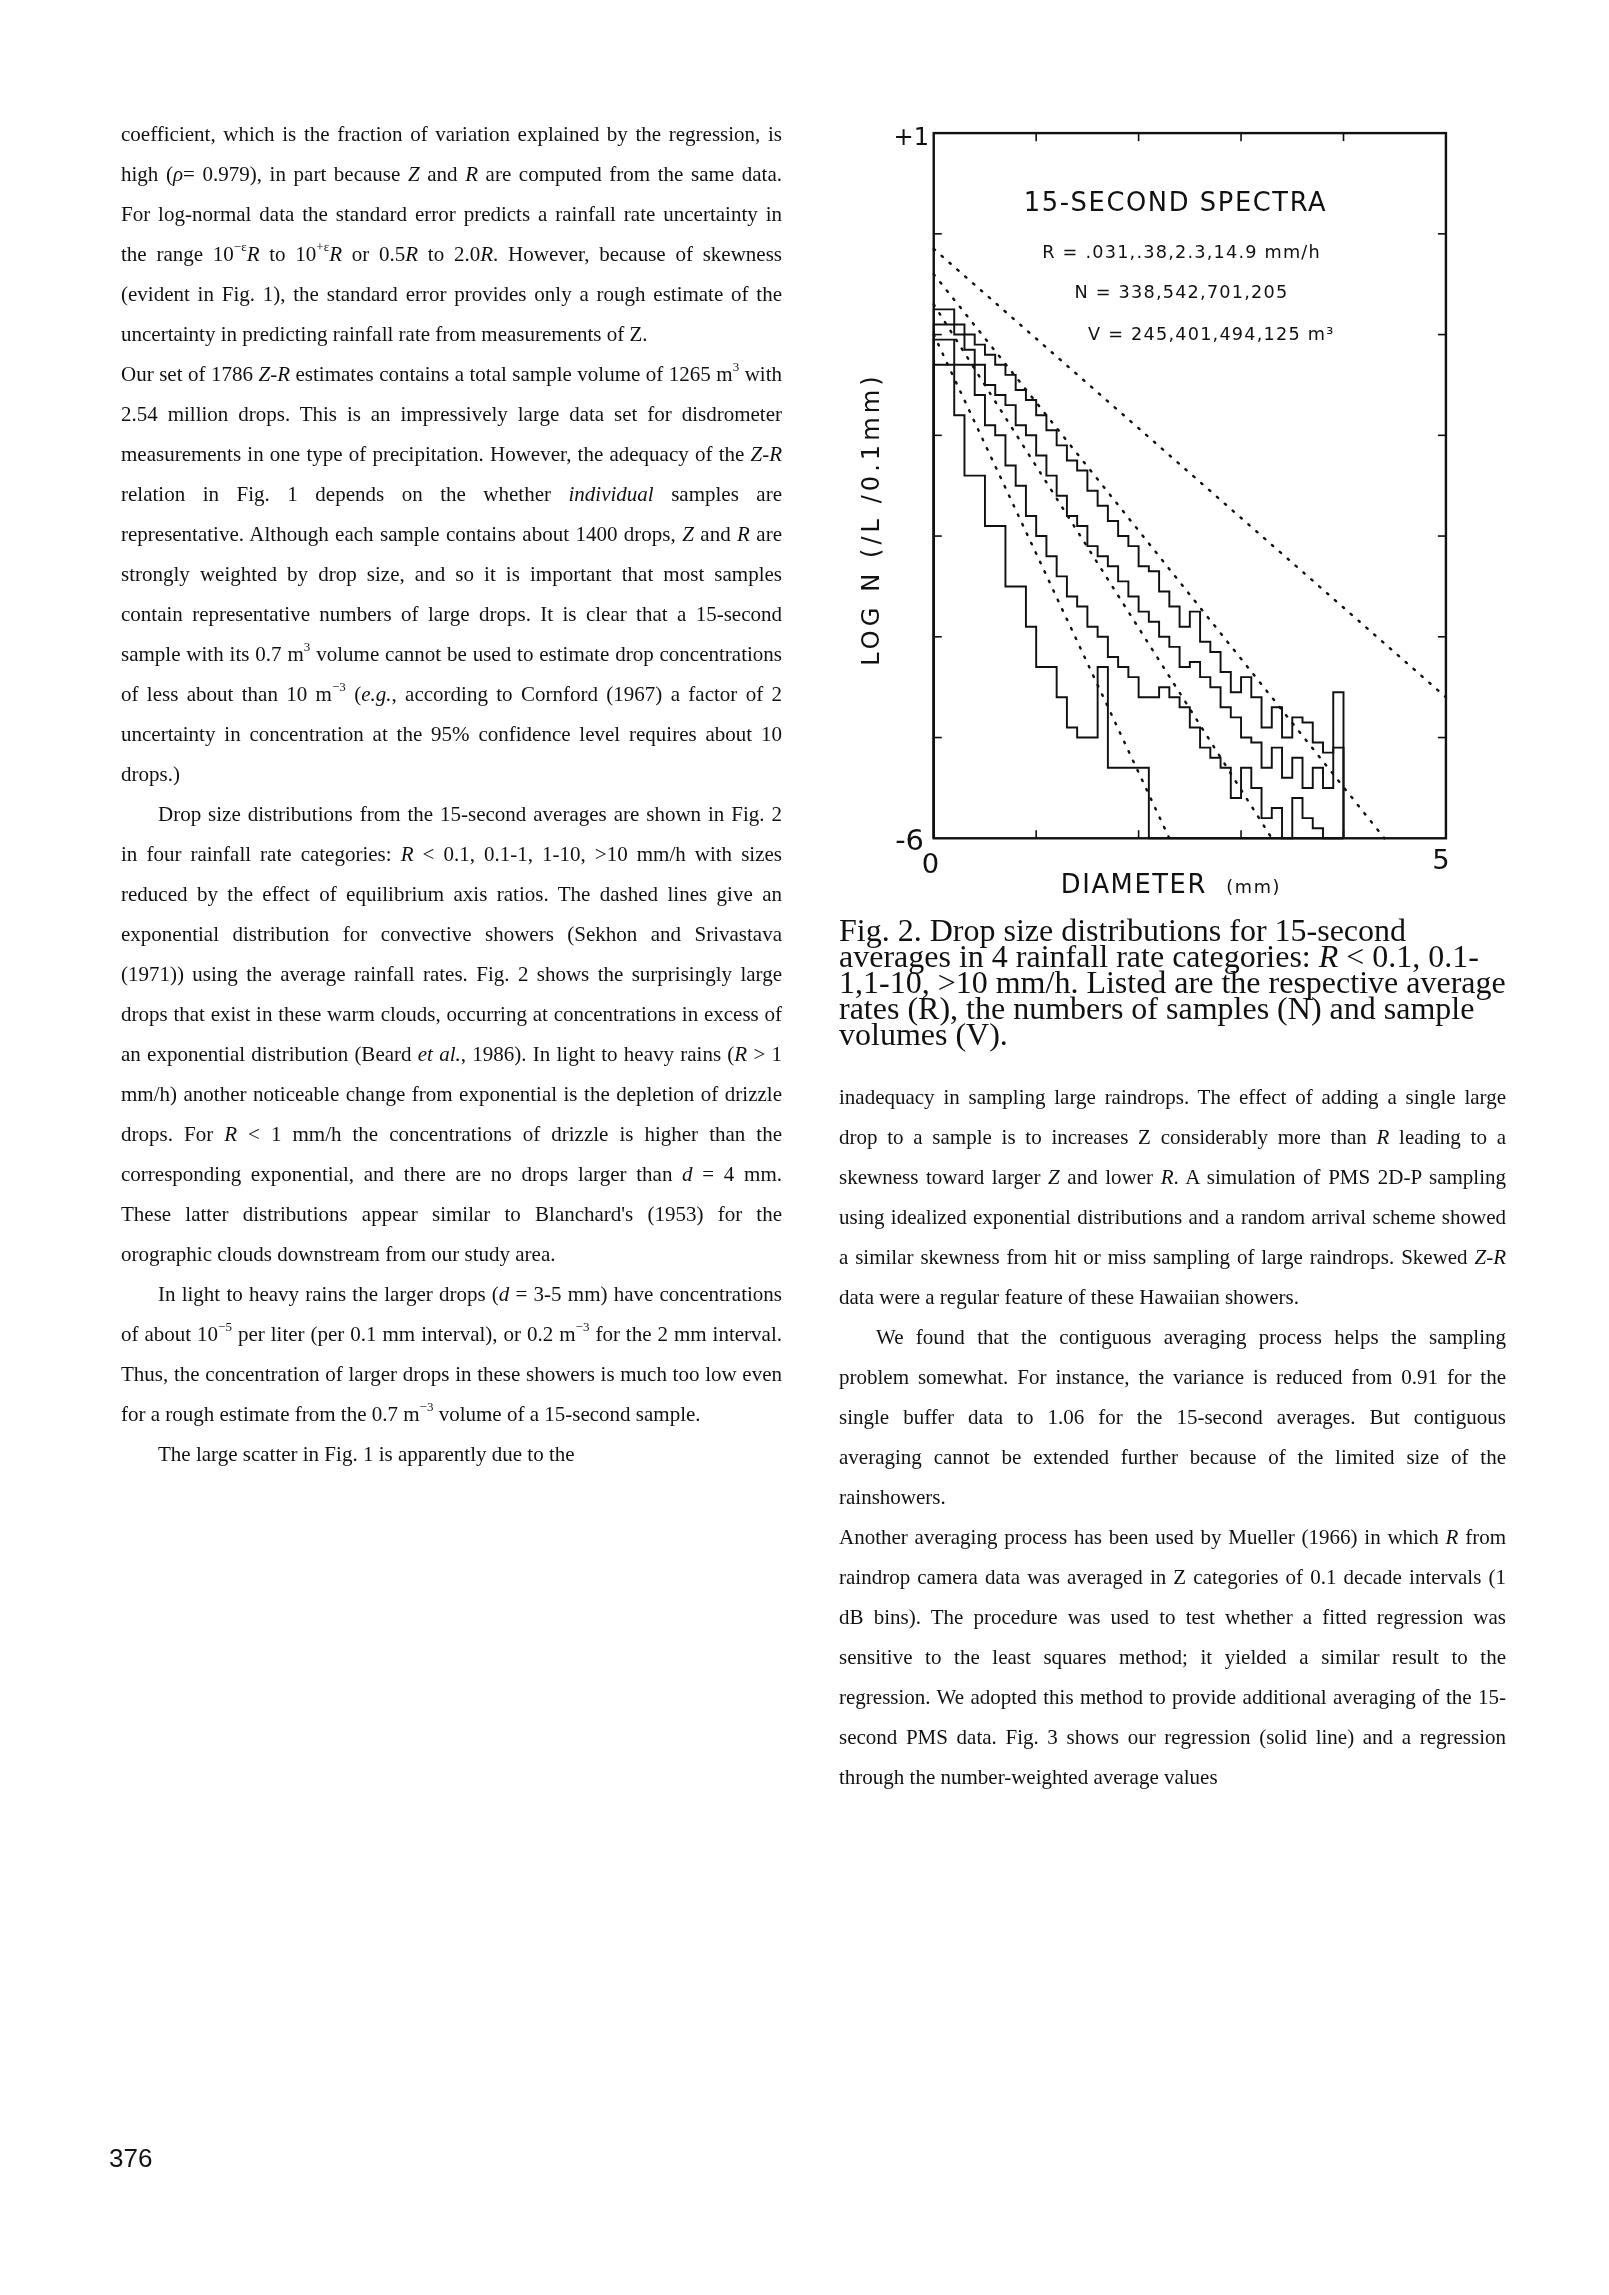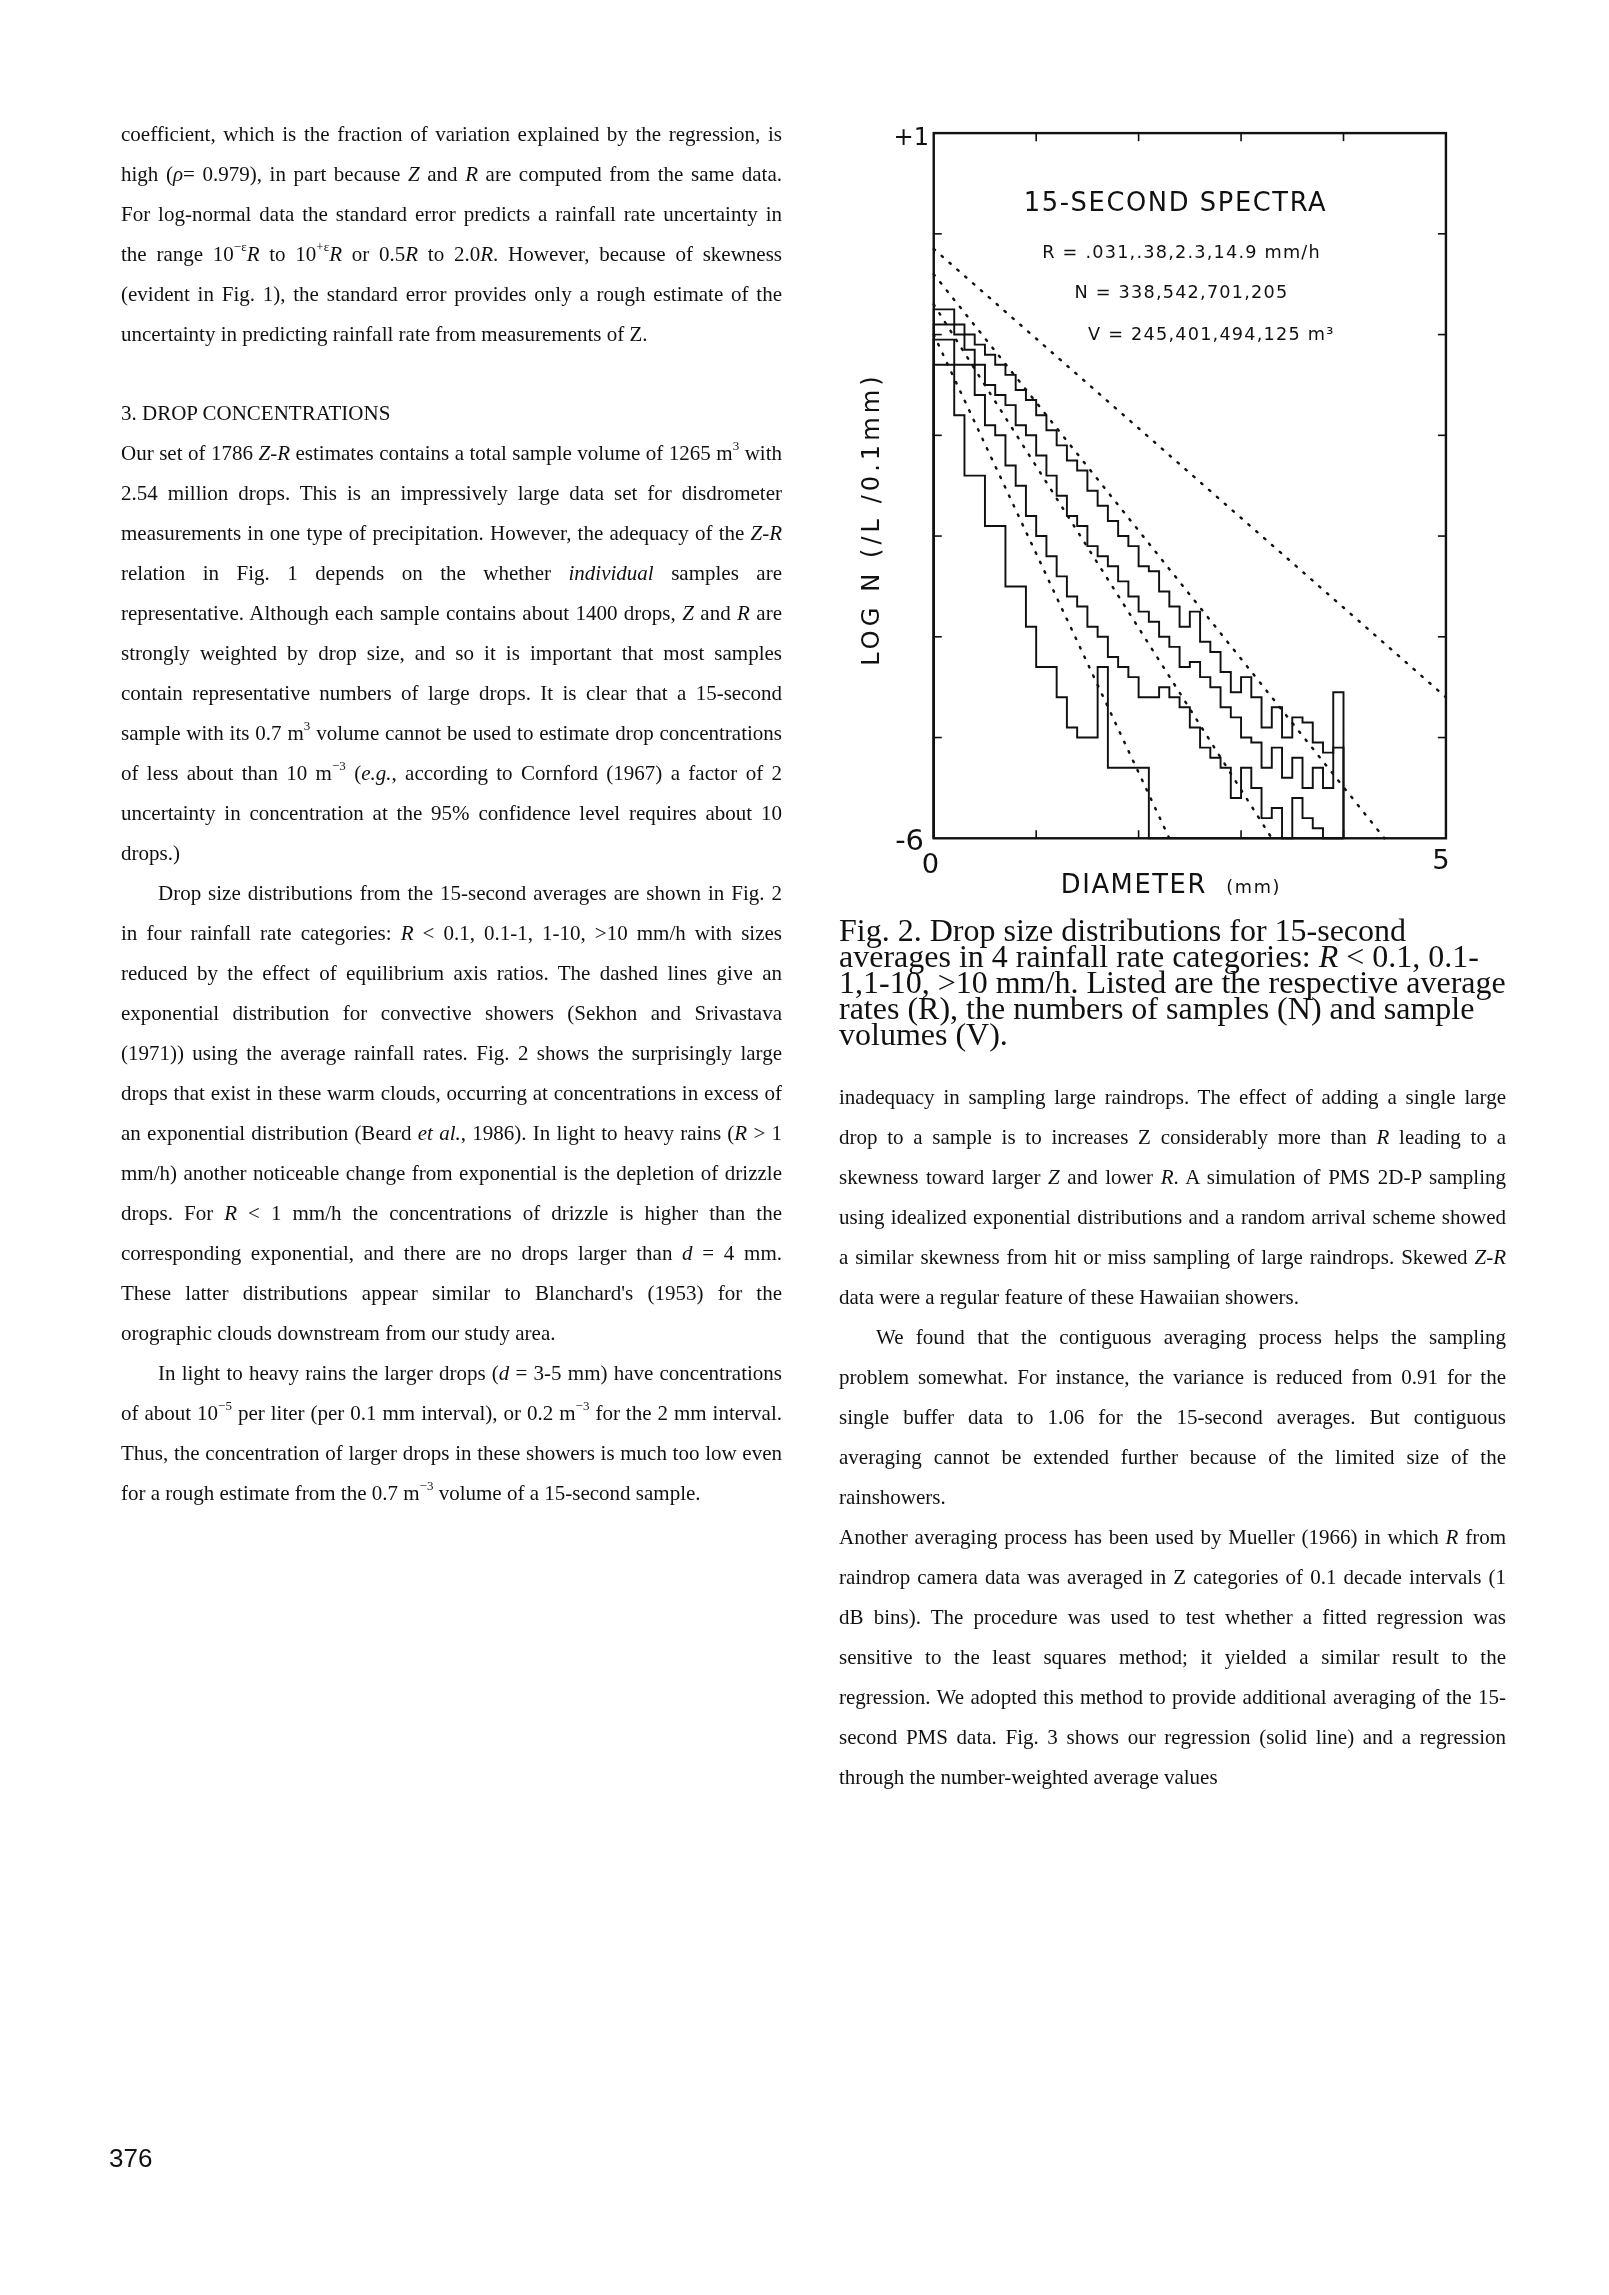--- a/index.html
+++ b/index.html
@@ -18,24 +18,24 @@
   .chart { position: absolute; left: 837px; top: 113px; width: 692px; height: 788px; }
   .chart svg text { font-family: "DejaVu Sans", "Liberation Sans", sans-serif; fill: #111; }
   i { font-style: italic; }
   sup { font-size: 0.62em; line-height: 0; vertical-align: 0.75em; }
 </style>
 </head>
 <body>
 
 <div class="col col-left">
   <p>coefficient, which is the fraction of variation explained by the regression, is high (<i>ρ</i>= 0.979), in part because <i>Z</i> and <i>R</i> are computed from the same data.  For log-normal data the standard error predicts a rainfall rate uncertainty in the range  10<sup>−ε</sup><i>R</i> to 10<sup>+ε</sup><i>R</i>  or 0.5<i>R</i> to 2.0<i>R</i>.  However, because of skewness (evident in Fig. 1), the standard error provides only a rough estimate of the uncertainty in predicting rainfall rate from measurements of Z.</p>
-  <p class="heading">3. DROP CONCENTRATIONS</p>
   <p>Our set of 1786 <i>Z-R</i> estimates contains a total sample volume of 1265 m<sup>3</sup> with 2.54 million drops.  This is an impressively large data set for disdrometer measurements in one type of precipitation.  However, the adequacy of the <i>Z-R</i> relation in Fig. 1 depends on the whether <i>individual</i> samples are representative.  Although each sample contains about 1400 drops, <i>Z</i> and <i>R</i> are strongly weighted by drop size, and so it is important that most samples contain representative numbers of large drops.  It is clear that a 15-second sample with its 0.7 m<sup>3</sup> volume cannot be used to estimate drop concentrations of less about than 10 m<sup>−3</sup> (<i>e.g.</i>, according to Cornford (1967) a factor of 2 uncertainty in concentration at the 95% confidence level requires about 10 drops.)</p>
   <p class="indent">Drop size distributions from the 15-second averages are shown in Fig. 2 in four rainfall rate categories: <i>R</i> &lt; 0.1, 0.1-1, 1-10, &gt;10 mm/h with sizes reduced by the effect of equilibrium axis ratios.  The dashed lines give an exponential distribution for convective showers (Sekhon and Srivastava (1971)) using the average rainfall rates.  Fig. 2 shows the surprisingly large drops that exist in these warm clouds, occurring at concentrations in excess of an exponential distribution (Beard <i>et al.</i>, 1986).  In light to heavy rains (<i>R</i> &gt; 1  mm/h) another noticeable change from exponential is the depletion of drizzle drops.  For <i>R</i> &lt; 1 mm/h the concentrations of drizzle is higher than the corresponding exponential, and there are no drops larger than <i>d</i> = 4 mm.  These latter distributions appear similar to Blanchard's (1953) for the orographic clouds downstream from our study area.</p>
   <p class="indent">In light to heavy rains the larger drops (<i>d</i> = 3-5 mm) have concentrations of about 10<sup>−5</sup> per liter (per 0.1 mm interval), or 0.2 m<sup>−3</sup> for the 2 mm interval.  Thus, the concentration of larger drops in these showers is much too low even for a rough estimate from the 0.7 m<sup>−3</sup> volume of a 15-second sample.</p>
+  <p class="indent">The large scatter in Fig. 1 is apparently due to the</p>
 </div>
 
 <div class="chart">
   <svg id="chart-svg" width="692" height="788" viewBox="0 0 860 980" xmlns="http://www.w3.org/2000/svg">
     <g id="plot-content">
         <path stroke-width="2.4" d="M120,902 L120,313.15714285714284 L132.74,313.15714285714284 L132.74,313.15714285714284 L145.48,313.15714285714284 L145.48,375.80000000000007 L158.22,375.80000000000007 L158.22,450.97142857142853 L170.96,450.97142857142853 L170.96,450.97142857142853 L183.7,450.97142857142853 L183.7,513.6142857142856 L196.44,513.6142857142856 L196.44,513.6142857142856 L209.18,513.6142857142856 L209.18,588.7857142857142 L221.92000000000002,588.7857142857142 L221.92000000000002,588.7857142857142 L234.66,588.7857142857142 L234.66,638.9000000000001 L247.4,638.9000000000001 L247.4,689.0142857142857 L260.14,689.0142857142857 L260.14,689.0142857142857 L272.88,689.0142857142857 L272.88,726.5999999999999 L285.62,726.5999999999999 L285.62,764.1857142857143 L298.36,764.1857142857143 L298.36,776.7142857142858 L311.1,776.7142857142858 L311.1,776.7142857142858 L323.84000000000003,776.7142857142858 L323.84000000000003,689.0142857142857 L336.58000000000004,689.0142857142857 L336.58000000000004,814.3 L349.32,814.3 L349.32,814.3 L362.06,814.3 L362.06,814.3 L374.8,814.3 L374.8,814.3 L387.54,814.3 L387.54,902 L400.28000000000003,902 L400.28000000000003,902 L413.02000000000004,902 L413.02000000000004,902 L425.76000000000005,902 L425.76000000000005,902 L438.5,902 L438.5,902 L451.24,902 L451.24,902 L463.98,902 L463.98,902 L476.72,902 L476.72,902 L489.46000000000004,902 L489.46000000000004,902 L502.2,902 L502.2,902 L514.94,902 L514.94,902 L527.6800000000001,902 L527.6800000000001,902 L540.4200000000001,902 L540.4200000000001,902 L553.1600000000001,902 L553.1600000000001,902 L565.9,902 L565.9,902 L578.64,902 L578.64,902 L591.38,902 L591.38,902 L604.12,902 L604.12,902 L616.86,902 L616.86,902 L629.6,902 L629.6,902" fill="none" stroke="#111"></path>
         <path stroke-width="2.4" d="M120,902 L120,281.8357142857143 L132.74,281.8357142857143 L132.74,281.8357142857143 L145.48,281.8357142857143 L145.48,313.15714285714284 L158.22,313.15714285714284 L158.22,313.15714285714284 L170.96,313.15714285714284 L170.96,350.742857142857 L183.7,350.742857142857 L183.7,388.32857142857154 L196.44,388.32857142857154 L196.44,400.8571428571429 L209.18,400.8571428571429 L209.18,438.4428571428571 L221.92000000000002,438.4428571428571 L221.92000000000002,463.5 L234.66,463.5 L234.66,501.08571428571423 L247.4,501.08571428571423 L247.4,526.1428571428571 L260.14,526.1428571428571 L260.14,551.2 L272.88,551.2 L272.88,576.2571428571429 L285.62,576.2571428571429 L285.62,601.3142857142857 L298.36,601.3142857142857 L298.36,613.8428571428572 L311.1,613.8428571428572 L311.1,638.9000000000001 L323.84000000000003,638.9000000000001 L323.84000000000003,651.4285714285714 L336.58000000000004,651.4285714285714 L336.58000000000004,676.4857142857143 L349.32,676.4857142857143 L349.32,689.0142857142857 L362.06,689.0142857142857 L362.06,701.5428571428572 L374.8,701.5428571428572 L374.8,726.5999999999999 L387.54,726.5999999999999 L387.54,726.5999999999999 L400.28000000000003,726.5999999999999 L400.28000000000003,714.0714285714286 L413.02000000000004,714.0714285714286 L413.02000000000004,726.5999999999999 L425.76000000000005,726.5999999999999 L425.76000000000005,739.1285714285714 L438.5,739.1285714285714 L438.5,764.1857142857143 L451.24,764.1857142857143 L451.24,789.2428571428571 L463.98,789.2428571428571 L463.98,801.7714285714286 L476.72,801.7714285714286 L476.72,814.3 L489.46000000000004,814.3 L489.46000000000004,851.8857142857142 L502.2,851.8857142857142 L502.2,814.3 L514.94,814.3 L514.94,839.3571428571429 L527.6800000000001,839.3571428571429 L527.6800000000001,876.9428571428571 L540.4200000000001,876.9428571428571 L540.4200000000001,864.4142857142857 L553.1600000000001,864.4142857142857 L553.1600000000001,902 L565.9,902 L565.9,851.8857142857142 L578.64,851.8857142857142 L578.64,876.9428571428571 L591.38,876.9428571428571 L591.38,889.4714285714286 L604.12,889.4714285714286 L604.12,902 L616.86,902 L616.86,902 L629.6,902 L629.6,902" fill="none" stroke="#111"></path>
         <path stroke-width="2.4" d="M120,902 L120,263.0428571428572 L132.74,263.0428571428572 L132.74,263.0428571428572 L145.48,263.0428571428572 L145.48,275.57142857142856 L158.22,275.57142857142856 L158.22,294.36428571428576 L170.96,294.36428571428576 L170.96,313.15714285714284 L183.7,313.15714285714284 L183.7,338.21428571428567 L196.44,338.21428571428567 L196.44,350.742857142857 L209.18,350.742857142857 L209.18,363.2714285714286 L221.92000000000002,363.2714285714286 L221.92000000000002,388.32857142857154 L234.66,388.32857142857154 L234.66,400.8571428571429 L247.4,400.8571428571429 L247.4,425.91428571428577 L260.14,425.91428571428577 L260.14,450.97142857142853 L272.88,450.97142857142853 L272.88,476.0285714285714 L285.62,476.0285714285714 L285.62,501.08571428571423 L298.36,501.08571428571423 L298.36,513.6142857142856 L311.1,513.6142857142856 L311.1,538.6714285714286 L323.84000000000003,538.6714285714286 L323.84000000000003,551.2 L336.58000000000004,551.2 L336.58000000000004,563.7285714285714 L349.32,563.7285714285714 L349.32,582.5214285714286 L362.06,582.5214285714286 L362.06,601.3142857142857 L374.8,601.3142857142857 L374.8,620.1071428571429 L387.54,620.1071428571429 L387.54,632.6357142857144 L400.28000000000003,632.6357142857144 L400.28000000000003,651.4285714285714 L413.02000000000004,651.4285714285714 L413.02000000000004,663.9571428571428 L425.76000000000005,663.9571428571428 L425.76000000000005,689.0142857142857 L438.5,689.0142857142857 L438.5,682.75 L451.24,682.75 L451.24,701.5428571428572 L463.98,701.5428571428572 L463.98,714.0714285714286 L476.72,714.0714285714286 L476.72,739.1285714285714 L489.46000000000004,739.1285714285714 L489.46000000000004,751.6571428571428 L502.2,751.6571428571428 L502.2,776.7142857142858 L514.94,776.7142857142858 L514.94,782.9785714285714 L527.6800000000001,782.9785714285714 L527.6800000000001,814.3 L540.4200000000001,814.3 L540.4200000000001,789.2428571428571 L553.1600000000001,789.2428571428571 L553.1600000000001,826.8285714285714 L565.9,826.8285714285714 L565.9,801.7714285714286 L578.64,801.7714285714286 L578.64,839.3571428571429 L591.38,839.3571428571429 L591.38,814.3 L604.12,814.3 L604.12,839.3571428571429 L616.86,839.3571428571429 L616.86,789.2428571428571 L629.6,789.2428571428571 L629.6,902" fill="none" stroke="#111"></path>
         <path stroke-width="2.4" d="M120,902 L120,244.25 L132.74,244.25 L132.74,244.25 L145.48,244.25 L145.48,263.0428571428572 L158.22,263.0428571428572 L158.22,275.57142857142856 L170.96,275.57142857142856 L170.96,288.0999999999999 L183.7,288.0999999999999 L183.7,300.6285714285714 L196.44,300.6285714285714 L196.44,313.15714285714284 L209.18,313.15714285714284 L209.18,325.6857142857143 L221.92000000000002,325.6857142857143 L221.92000000000002,344.4785714285714 L234.66,344.4785714285714 L234.66,357.007142857143 L247.4,357.007142857143 L247.4,375.80000000000007 L260.14,375.80000000000007 L260.14,394.5928571428572 L272.88,394.5928571428572 L272.88,413.38571428571424 L285.62,413.38571428571424 L285.62,432.17857142857144 L298.36,432.17857142857144 L298.36,444.7071428571428 L311.1,444.7071428571428 L311.1,469.7642857142857 L323.84000000000003,469.7642857142857 L323.84000000000003,488.5571428571429 L336.58000000000004,488.5571428571429 L336.58000000000004,507.34999999999997 L349.32,507.34999999999997 L349.32,526.1428571428571 L362.06,526.1428571428571 L362.06,538.6714285714286 L374.8,538.6714285714286 L374.8,563.7285714285714 L387.54,563.7285714285714 L387.54,569.9928571428571 L400.28000000000003,569.9928571428571 L400.28000000000003,595.05 L413.02000000000004,595.05 L413.02000000000004,613.8428571428572 L425.76000000000005,613.8428571428572 L425.76000000000005,638.9000000000001 L438.5,638.9000000000001 L438.5,620.1071428571429 L451.24,620.1071428571429 L451.24,657.6928571428571 L463.98,657.6928571428571 L463.98,670.2214285714286 L476.72,670.2214285714286 L476.72,695.2785714285714 L489.46000000000004,695.2785714285714 L489.46000000000004,720.3357142857143 L502.2,720.3357142857143 L502.2,701.5428571428572 L514.94,701.5428571428572 L514.94,726.5999999999999 L527.6800000000001,726.5999999999999 L527.6800000000001,764.1857142857143 L540.4200000000001,764.1857142857143 L540.4200000000001,739.1285714285714 L553.1600000000001,739.1285714285714 L553.1600000000001,776.7142857142858 L565.9,776.7142857142858 L565.9,751.6571428571428 L578.64,751.6571428571428 L578.64,757.9214285714286 L591.38,757.9214285714286 L591.38,782.9785714285714 L604.12,782.9785714285714 L604.12,795.5071428571429 L616.86,795.5071428571429 L616.86,720.3357142857143 L629.6,720.3357142857143 L629.6,902" fill="none" stroke="#111"></path>
         <path stroke-dasharray="2 11" stroke-linecap="round" stroke-width="3" d="M120,275.57142857142856 L413.02,902" fill="none" stroke="#111"></path>

